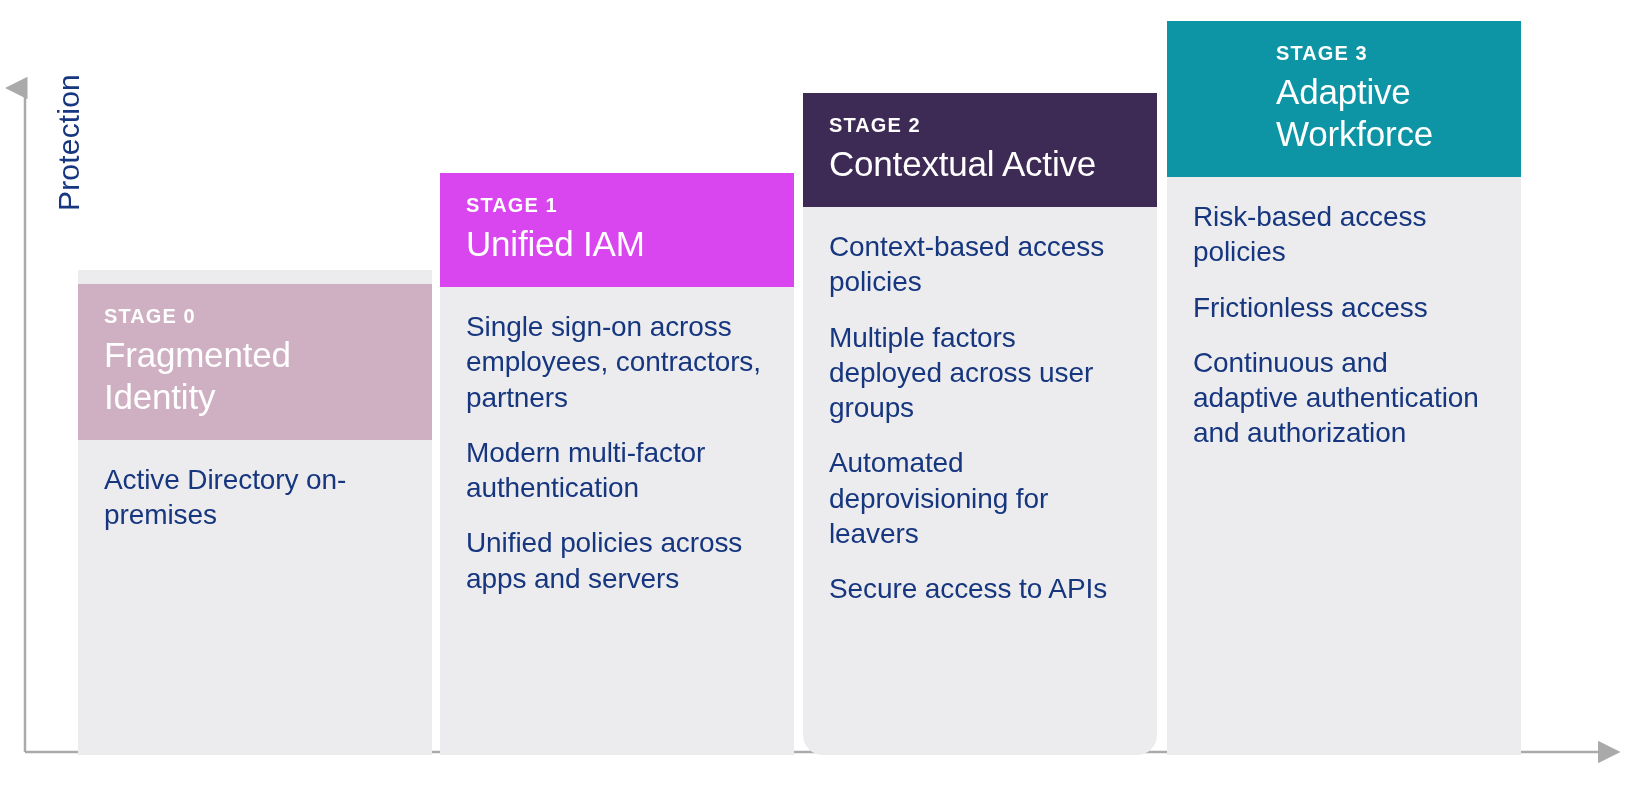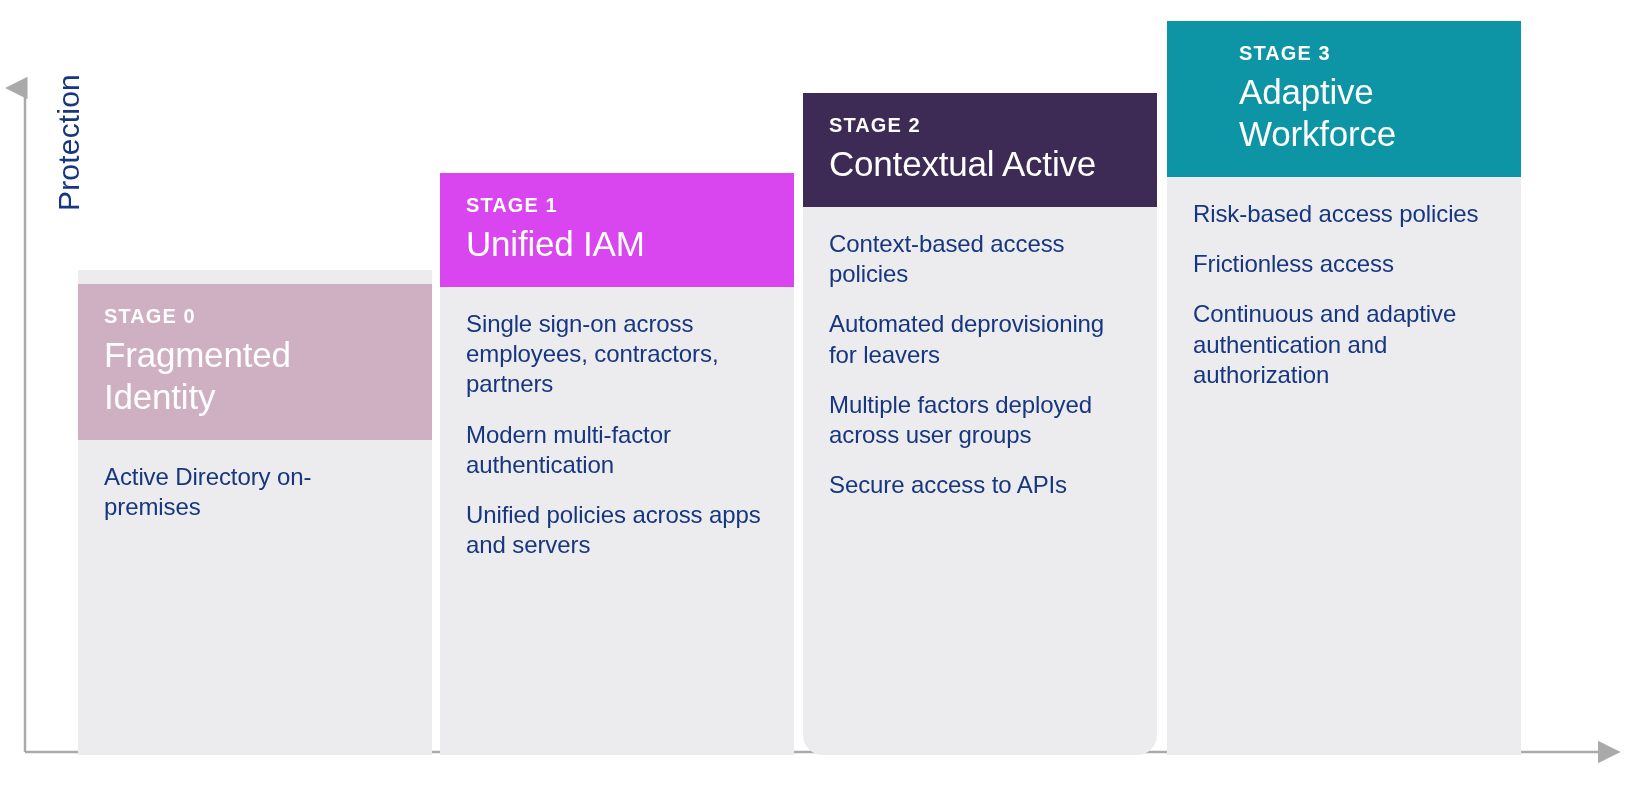--- a/index.html
+++ b/index.html
@@ -57,21 +57,21 @@
   .stage-0 { left: 78px;   top: 270px; }
   .stage-1 { left: 440px;  top: 173px; }
   .stage-2 { left: 803px;  top: 93px; border-radius: 20px;  }
   .stage-3 { left: 1167px; top: 21px;  }
 
   .stage-header {
     padding: 20px 26px 22px 26px;
     box-sizing: border-box;
     flex: 0 0 auto;
   }
-  .stage-3 .stage-header { padding-left: 72px; padding-right: 18px; }
+  .stage-3 .stage-header { padding-left: 109px; padding-right: 18px; }
 
   .stage-eyebrow {
     color: #ffffff;
     font-size: 20px;
     font-weight: bold;
     letter-spacing: 1.1px;
     line-height: 1.2;
     margin-bottom: 6px;
   }
   .stage-title {
@@ -82,21 +82,21 @@
     letter-spacing: -0.2px;
   }
 
   .stage-body {
     flex: 1 1 auto;
     padding: 22px 26px 20px 26px;
     box-sizing: border-box;
   }
   .stage-item {
     color: #16367F;
-    font-size: 24px;
+    font-size: 28px;
     line-height: 1.26;
     margin-bottom: 20px;
     letter-spacing: -0.1px;
     white-space: pre-line;
   }
   .stage-item:last-child { margin-bottom: 0; }
 </style>
 </head>
 <body>
 
@@ -143,22 +143,22 @@
     </div>
   </div>
 
   <div class="stage stage-2">
     <div class="stage-header" style="background-color: rgb(62, 43, 85);">
       <div class="stage-eyebrow">STAGE 2</div>
       <div class="stage-title">Contextual Active</div>
     </div>
     <div class="stage-body">
       <div class="stage-item">Context-based access policies</div>
+      <div class="stage-item">Multiple factors deployed across user groups</div>
       <div class="stage-item">Automated deprovisioning for leavers</div>
-      <div class="stage-item">Multiple factors deployed across user groups</div>
       <div class="stage-item">Secure access to APIs</div>
     </div>
   </div>
 
   <div class="stage stage-3">
     <div class="stage-header" style="background-color: rgb(13, 149, 165);">
       <div class="stage-eyebrow">STAGE 3</div>
       <div class="stage-title">Adaptive Workforce</div>
     </div>
     <div class="stage-body">

